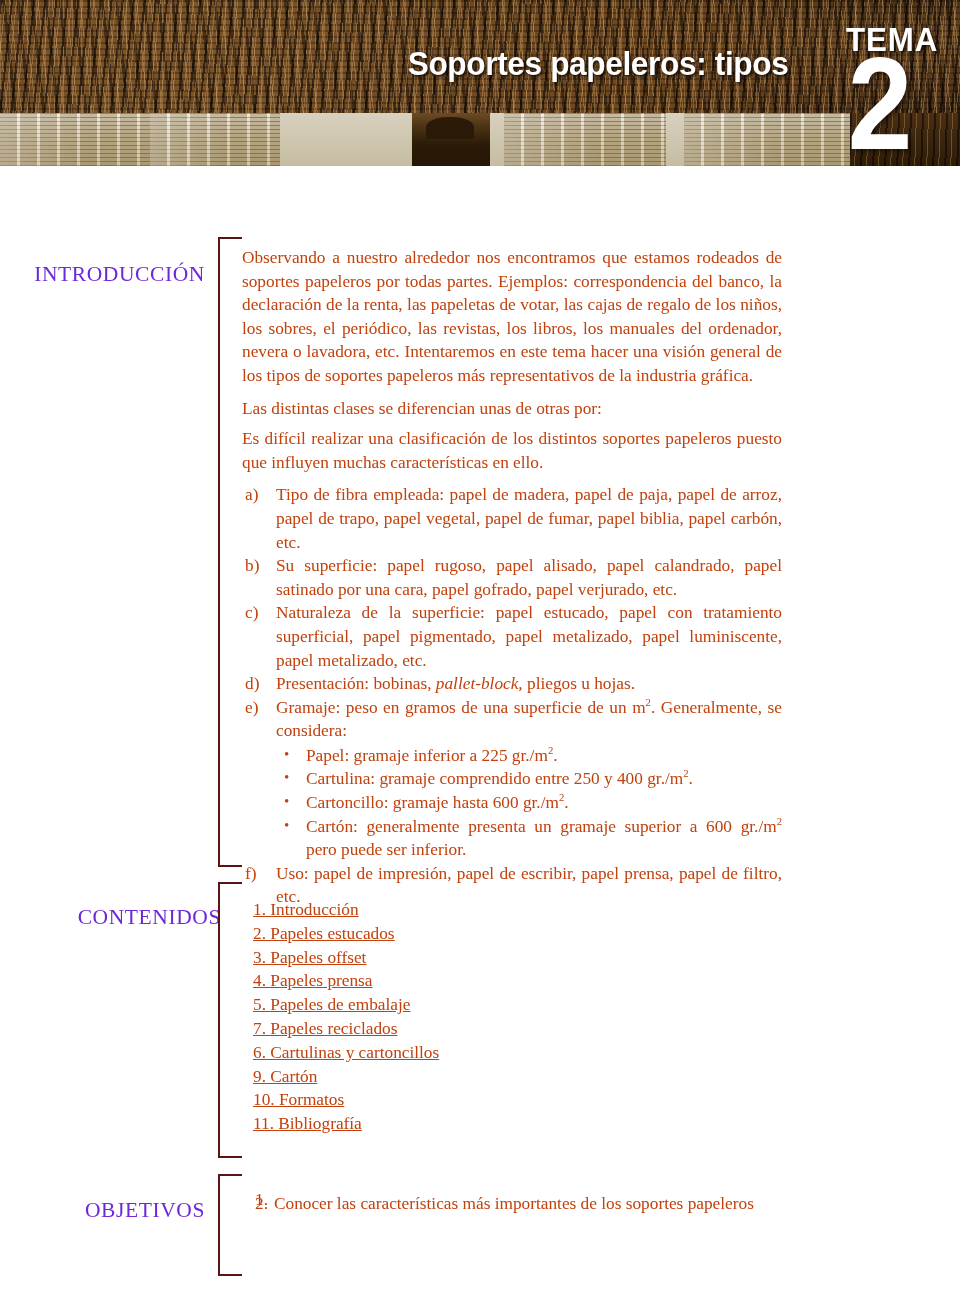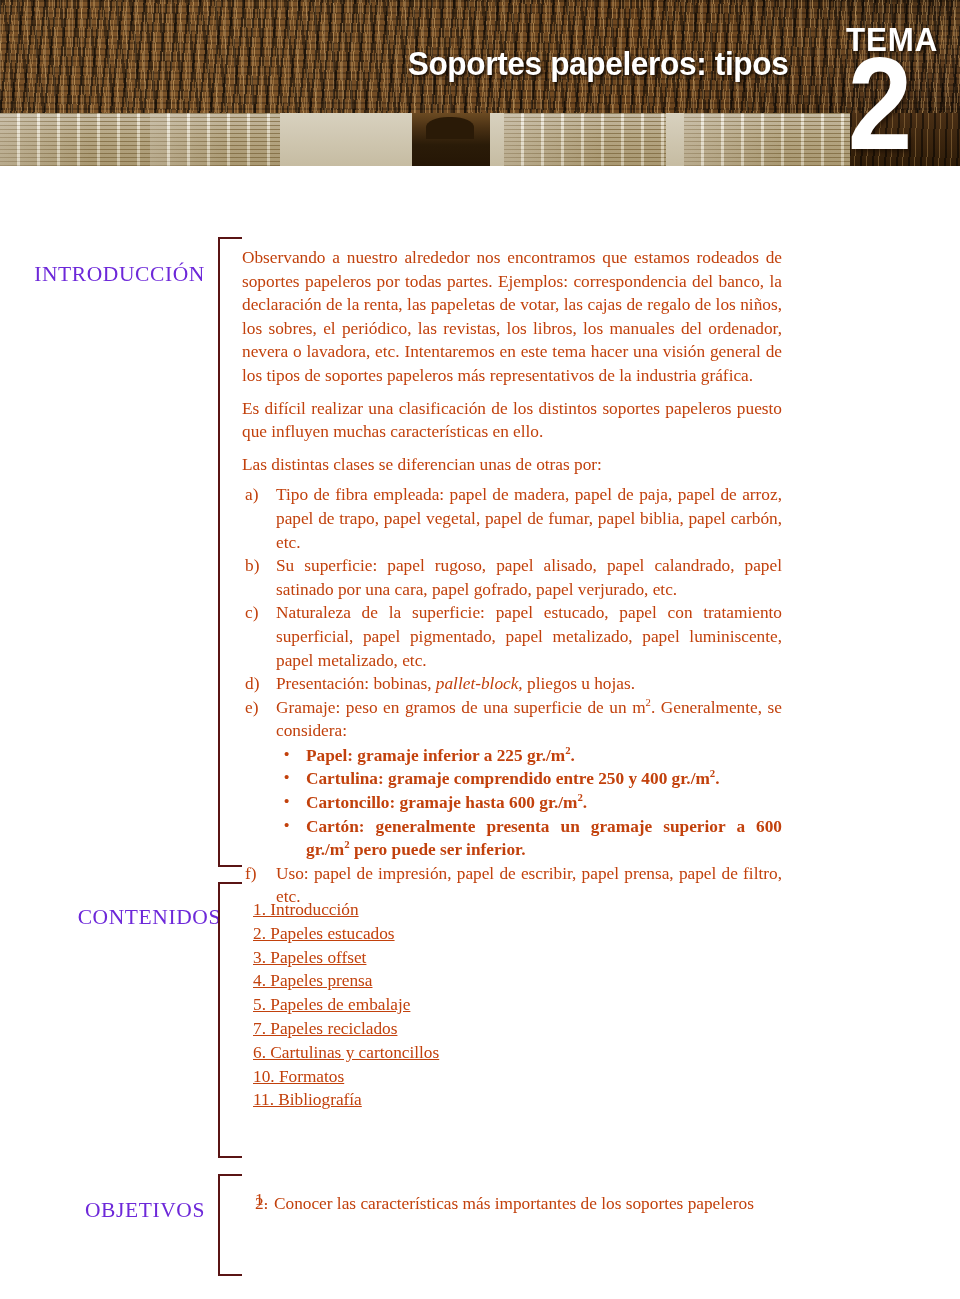--- a/index.html
+++ b/index.html
@@ -122,21 +122,21 @@
   ol.alpha{list-style:none;margin:0;padding:0;}
   ol.alpha > li{
     position:relative;
     padding-left:34px;
     margin:0;
     text-align:justify;
   }
   ol.alpha > li > .mk{
     position:absolute;left:3px;top:0;width:28px;text-align:left;
   }
-  ul.bul{list-style:none;margin:1px 0 0 0;padding:0;font-weight:bold;}
+  ul.bul{list-style:none;margin:1px 0 0 0;padding:0;}
   ul.bul > li{
     position:relative;padding-left:30px;margin:0;text-align:justify;
   }
   ul.bul > li::before{
     content:"\2022";position:absolute;left:8px;top:-1px;font-size:15px;
   }
   .it{font-style:italic;}
   sup{font-size:.62em;vertical-align:super;line-height:0;}
 
   ol.nums{list-style:none;margin:0;padding:0;}
@@ -175,22 +175,22 @@
 </div>
 
 <div class="section">
   <div class="sec-label" style="left:0;top:262px;width:205px;">INTRODUCCIÓN</div>
 
   <div class="bracket" style="left:218px;top:237px;width:22px;height:626px;"></div>
 
   <div class="body-col" style="left:242px;top:246px;width:540px;">
 
     <p class="para first">Observando a nuestro alrededor nos encontramos que estamos rodeados de soportes papeleros por todas partes. Ejemplos: correspondencia del banco, la declaración de la renta, las papeletas de votar, las cajas de regalo de los niños, los sobres, el periódico, las revistas, los libros, los manuales del ordenador, nevera o lavadora, etc. Intentaremos en este tema hacer una visión general de los tipos de soportes papeleros más representativos de la industria gráfica.</p>
+    <p class="para" style="margin-bottom:7px">Las distintas clases se diferencian unas de otras por:</p>
     <p class="para">Es difícil realizar una clasificación de los distintos soportes papeleros puesto que influyen muchas características en ello.</p>
-    <p class="para" style="margin-bottom:7px">Las distintas clases se diferencian unas de otras por:</p>
 
     <ol class="alpha">
 
       <li>
         <span class="mk">a)</span><span>Tipo de fibra empleada: papel de madera, papel de paja, papel de arroz, papel de trapo, papel vegetal, papel de fumar, papel biblia, papel carbón, etc.</span>
       </li>
 
       <li>
         <span class="mk">b)</span><span>Su superficie: papel rugoso, papel alisado, papel calandrado, papel satinado por una cara, papel gofrado, papel verjurado, etc.</span>
       </li>
@@ -227,20 +227,21 @@
   <div class="bracket" style="left:218px;top:882px;width:22px;height:272px;"></div>
 
   <ol class="nums body-col" style="left:253px;top:898px;width:430px;text-align:left;">
     <li>1. Introducción</li>
     <li>2. Papeles estucados</li>
     <li>3. Papeles offset</li>
     <li>4. Papeles prensa</li>
     <li>5. Papeles de embalaje</li>
     <li>7. Papeles reciclados</li>
     <li>6. Cartulinas y cartoncillos</li>
+    <li>9. Cartón</li>
     <li>10. Formatos</li>
     <li>11. Bibliografía</li>
   </ol>
 </div>
 
 <div class="section">
   <div class="sec-label" style="left:0;top:1198px;width:205px;">OBJETIVOS</div>
 
   <div class="bracket" style="left:218px;top:1174px;width:22px;height:98px;"></div>
 

